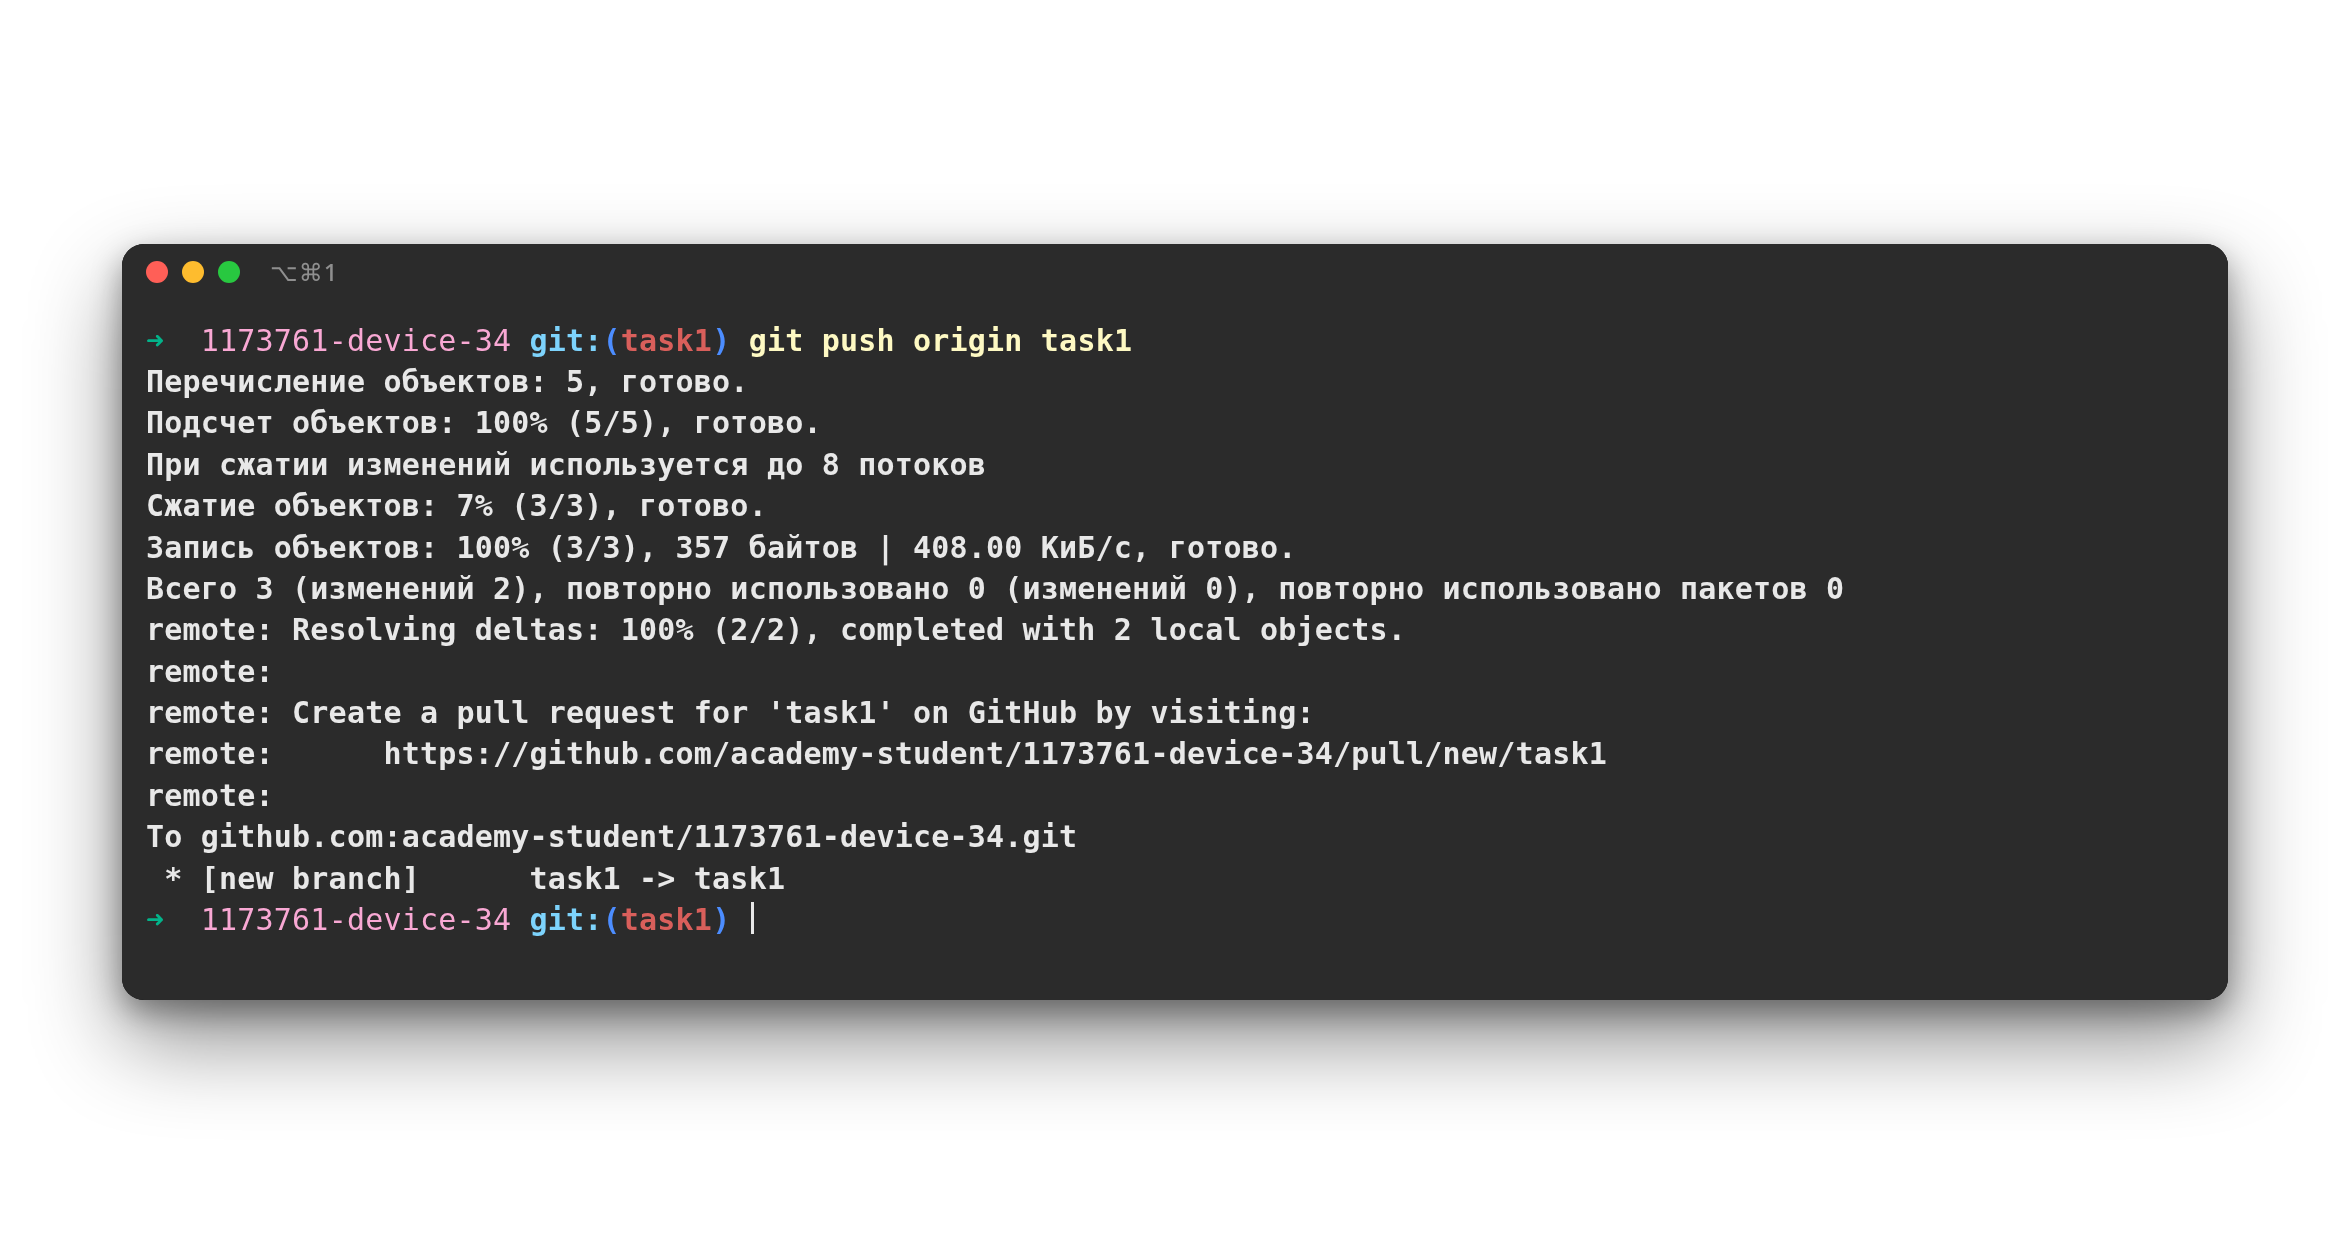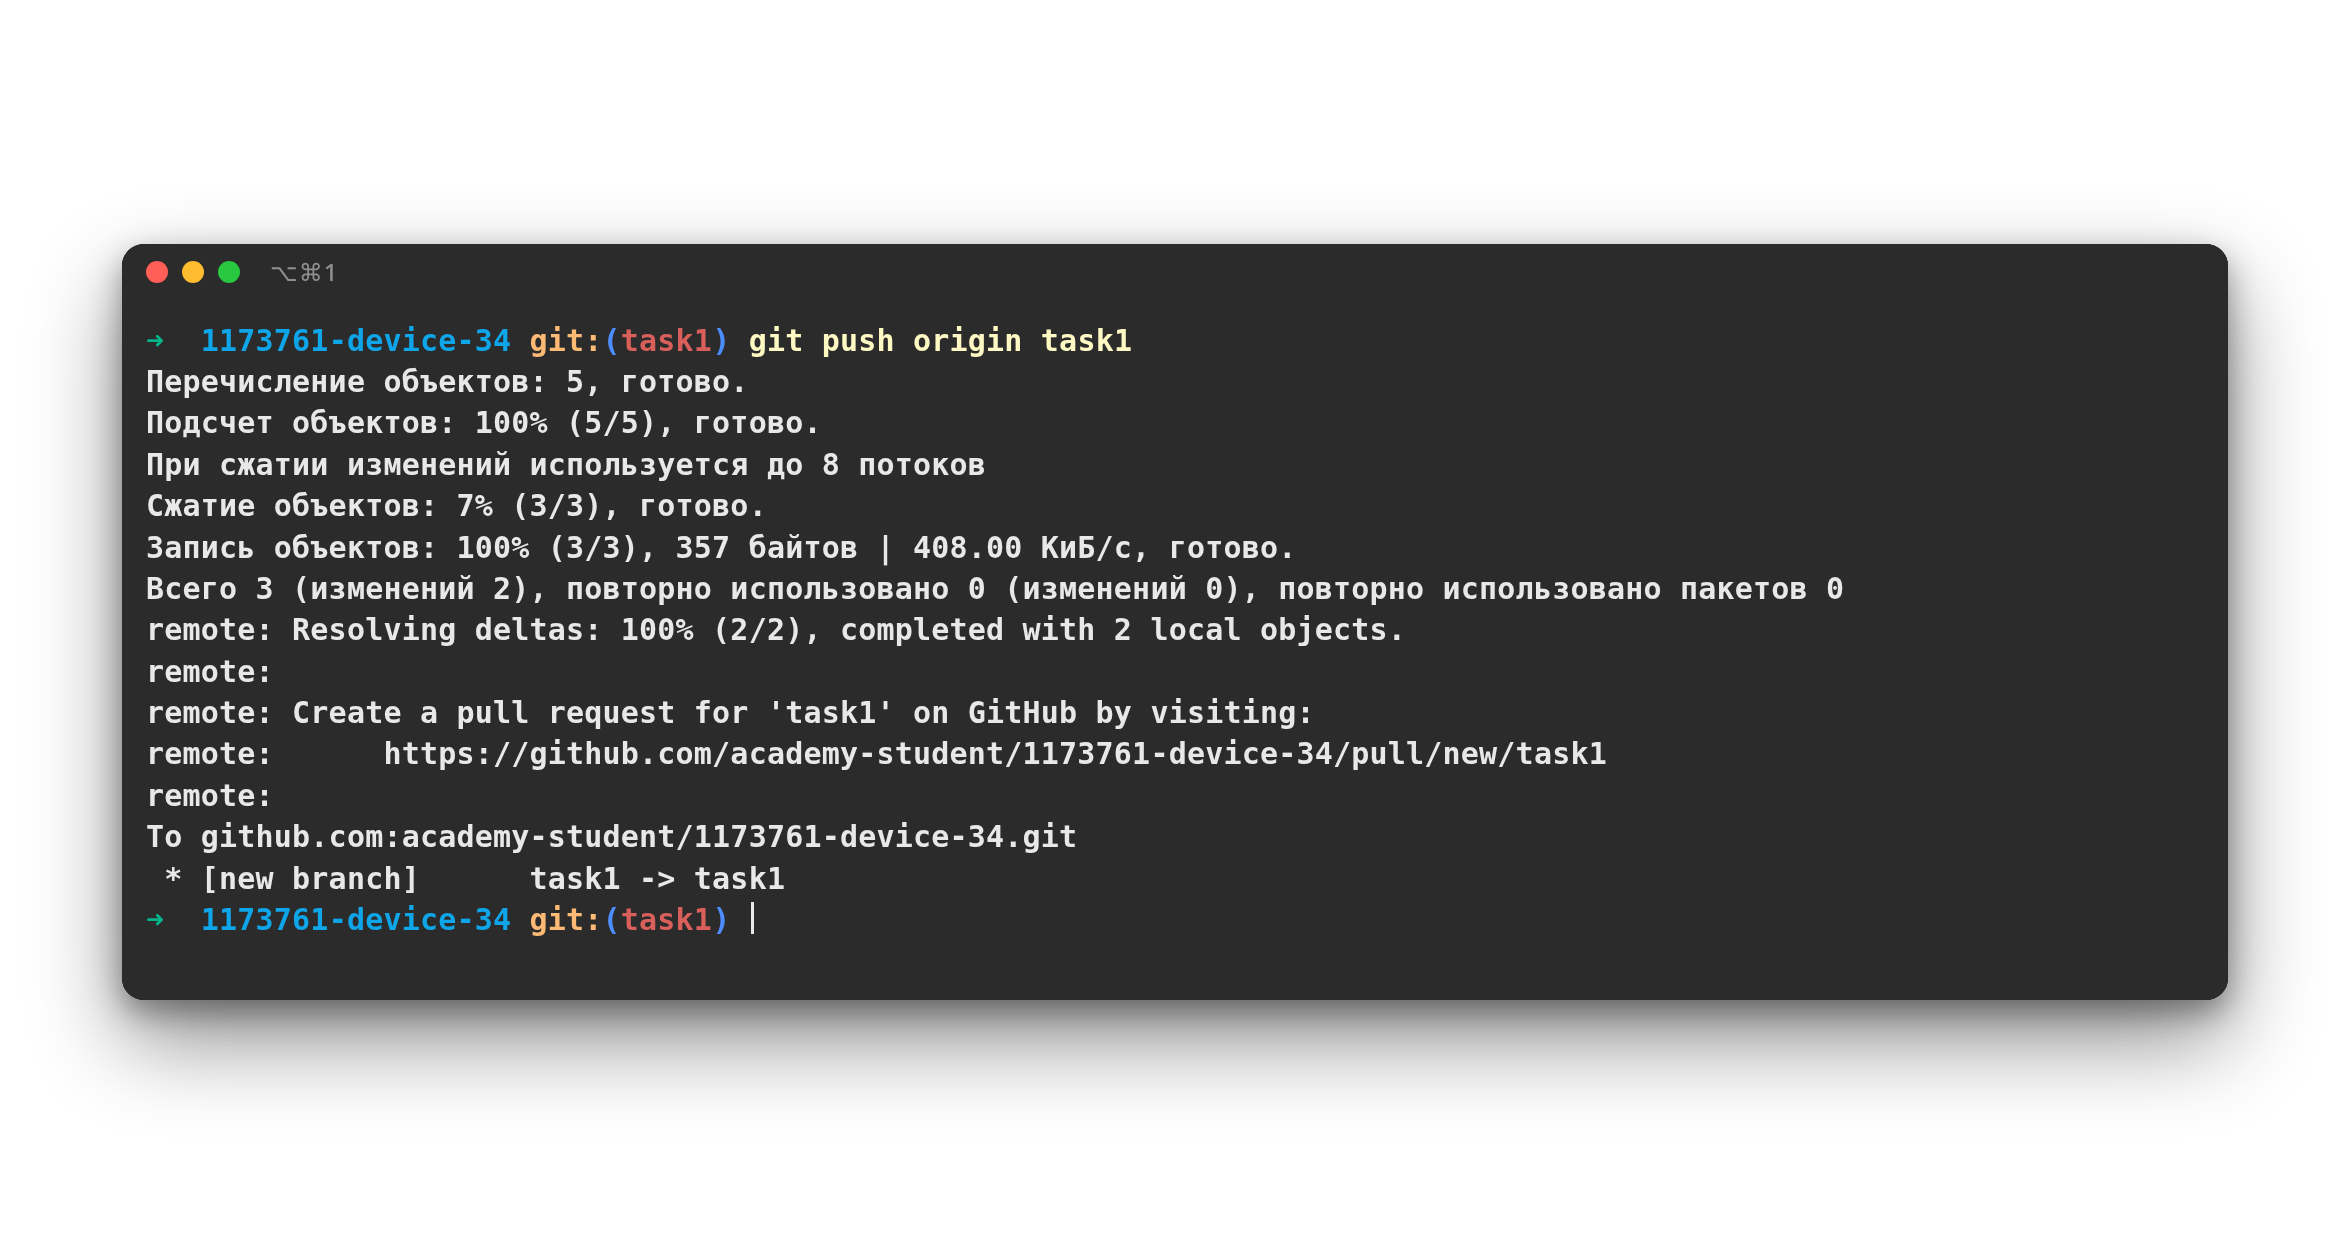--- a/index.html
+++ b/index.html
@@ -76,22 +76,22 @@
     background: #2b2b2b;
     color: #e8e8e8;
     font-size: 30px;
     line-height: 1.38;
     white-space: pre-wrap;
     word-break: break-all;
     font-weight: 600;
     letter-spacing: 0.2px;
   }
   .arrow { color: #03b38a; font-weight: 700; }
-  .dir   { color: #0ea5e9; font-weight: 700; margin-top: 16px; }
-  .gitlabel { color: #fdba74; font-weight: 700; }
+  .dir   { color: #f9a8d4; font-weight: 400; margin-top: 16px; }
+  .gitlabel { color: #7dd3fc; font-weight: 700; }
   .paren { color: #4c8dff; font-weight: 700; }
   .branch { color: #d95f5b; font-weight: 700; margin-top: 34px; }
   .cmd  { color: #fef9c3; }
   .out  { color: #e8e8e8; }
   .cursor {
     display: inline-block;
     width: 3px;
     height: 32px;
     background: #e8e8e8;
     vertical-align: -4px;

